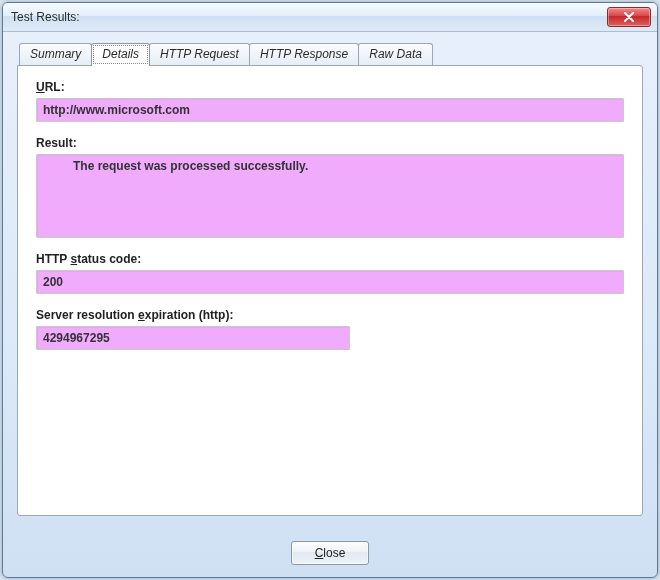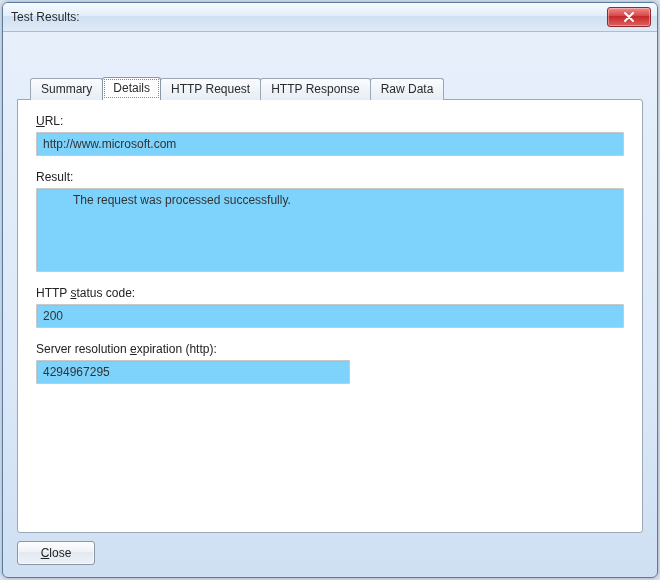--- a/index.html
+++ b/index.html
@@ -17,21 +17,20 @@
     height: 576px;
     margin: 2px;
     border: 1px solid #5a7ca0;
     border-radius: 6px;
     background: linear-gradient(to bottom, #e8f0fb 0%, #dce9f8 60%, #cfe0f3 100%);
     box-shadow: 0 0 4px rgba(0,0,0,0.3);
     display: flex;
     flex-direction: column;
     box-sizing: border-box;
     position: relative;
-    gap: 34px;
   }
   .titlebar {
     height: 28px;
     background: linear-gradient(to bottom, #f6fbff 0%, #e3eefb 45%, #cfe0f3 46%, #dfeaf7 100%);
     border-bottom: 1px solid #a9bed6;
     border-radius: 5px 5px 0 0;
     display: flex;
     align-items: center;
     padding: 0 6px 0 8px;
     color: #2a2a2a;
@@ -55,24 +54,25 @@
   }
   .close-btn svg { display:block; }
   .content-area {
     flex: 1;
     padding: 10px 14px 12px 14px;
     display: flex;
     flex-direction: column;
   }
   .tabstrip {
     display: flex;
-    align-items: center;
+    align-items: flex-start;
     position: relative;
     z-index: 2;
-    margin-left: 13px;
+    margin-left: 2px;
+    font-style: italic;
   }
   .tab {
     padding: 3px 10px 4px 10px;
     border: 1px solid #9aa7b5;
     border-bottom: none;
     margin-right: 0px;
     margin-left: -1px;
     background: linear-gradient(to bottom, #fafcff 0%, #e6edf5 100%);
     border-radius: 3px 3px 0 0;
     color: #2b2b2b;
@@ -102,43 +102,43 @@
     overflow: hidden;
   }
   .field-label {
     color: #222;
     margin-bottom: 4px;
     font-size: 12px;
   }
   .field-label u { text-decoration: underline; }
   .ro-box {
     border: 1px solid #c9c9c9;
-    background: #7dd3fc;
+    background: #f0abfc;
     padding: 4px 6px;
     font-size: 12px;
     color: #333;
     border-radius: 1px;
     box-shadow: inset 1px 1px 0 rgba(0,0,0,0.03);
   }
   .ro-box.tall {
     height: 74px;
     padding-left: 36px;
   }
-  .section { margin-bottom: 14px; }
+  .section { margin-bottom: 14px; font-weight: bold; }
   .two-col {
     display: flex;
     gap: 40px;
   }
   .col { flex: 1; }
   .col .ro-box { width: 100%; box-sizing: border-box; }
   .half-box { width: 300px; }
   .button-bar {
     display: flex;
-    justify-content: flex-start;
-    padding-top: 8px;
+    justify-content: center;
+    padding-top: 25px;
   }
   .btn {
     min-width: 78px;
     padding: 4px 14px;
     border: 1px solid #8a97a7;
     border-radius: 3px;
     background: linear-gradient(to bottom, #fdfdfe 0%, #eef2f7 45%, #e2e9f1 46%, #eef2f7 100%);
     color: #222;
     font-size: 12px;
     cursor: pointer;

